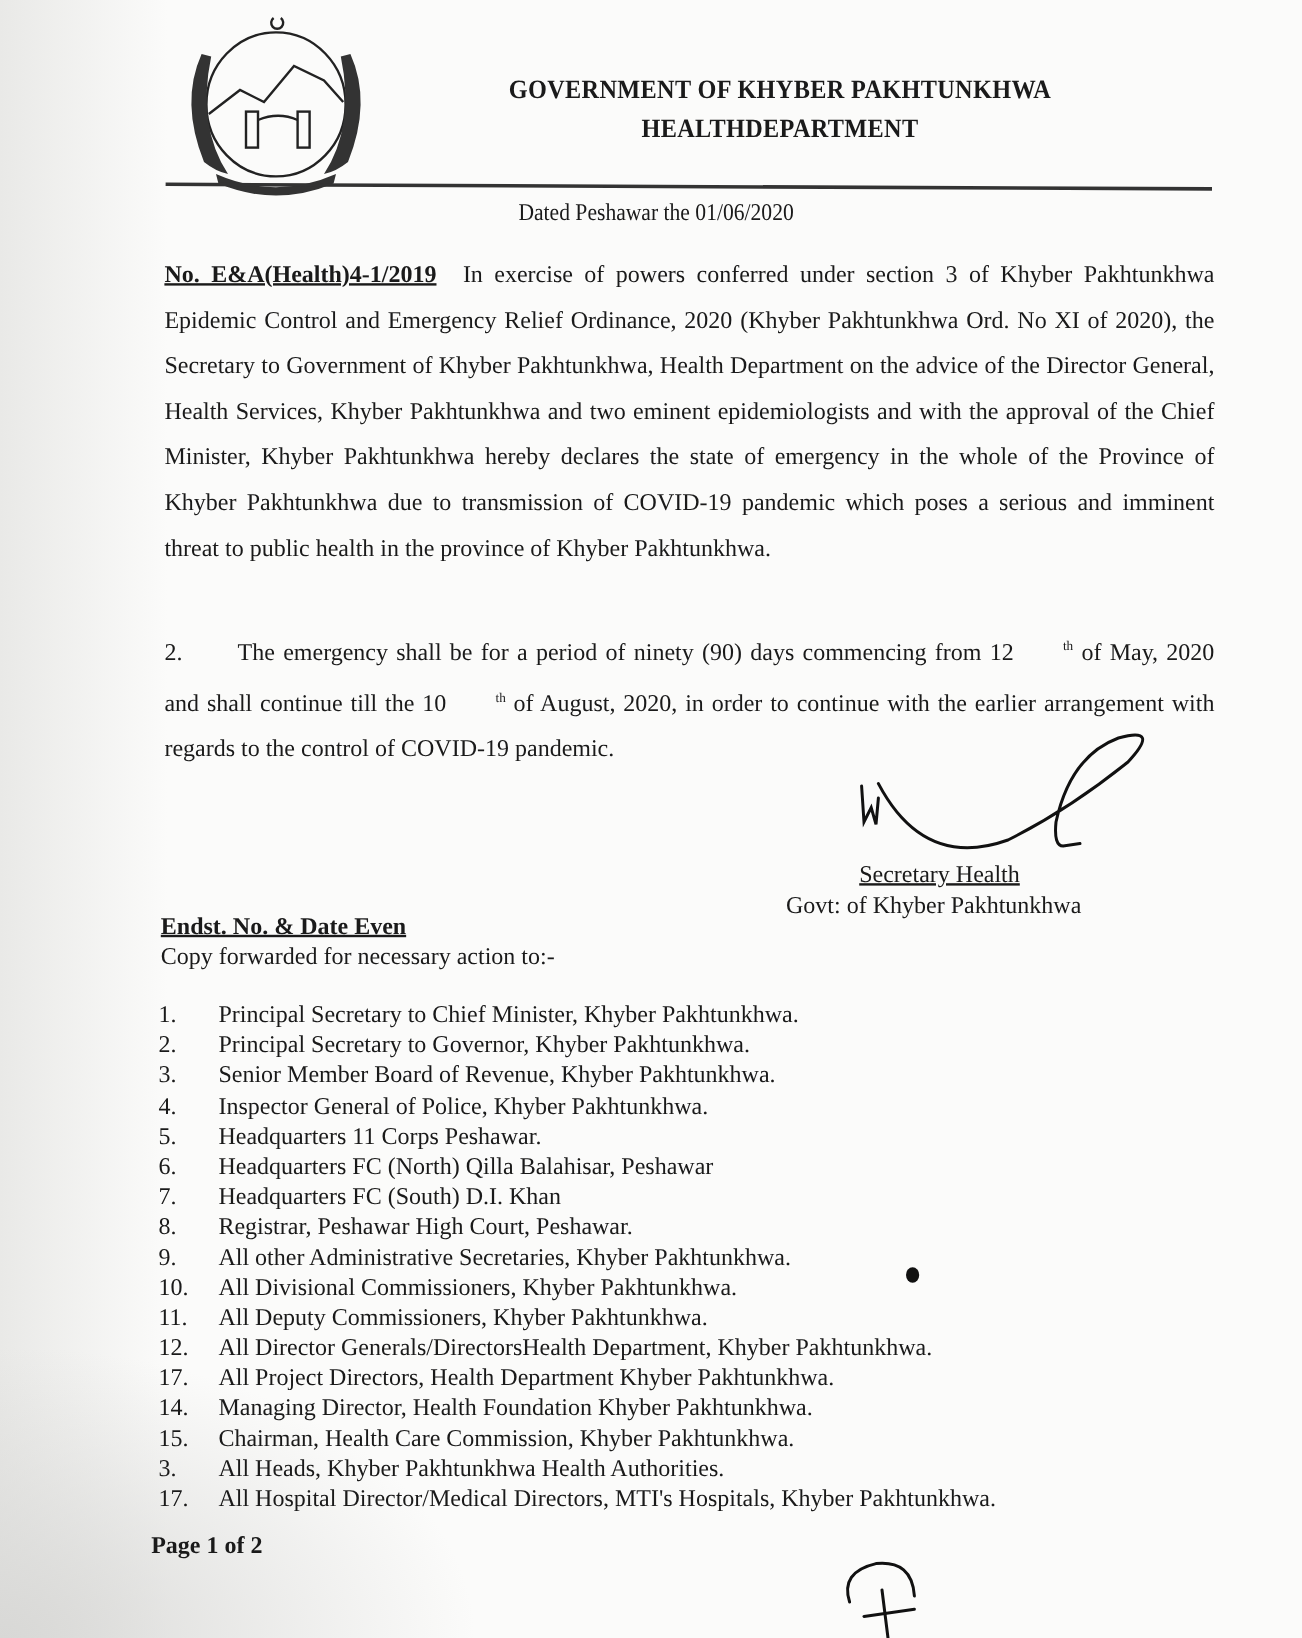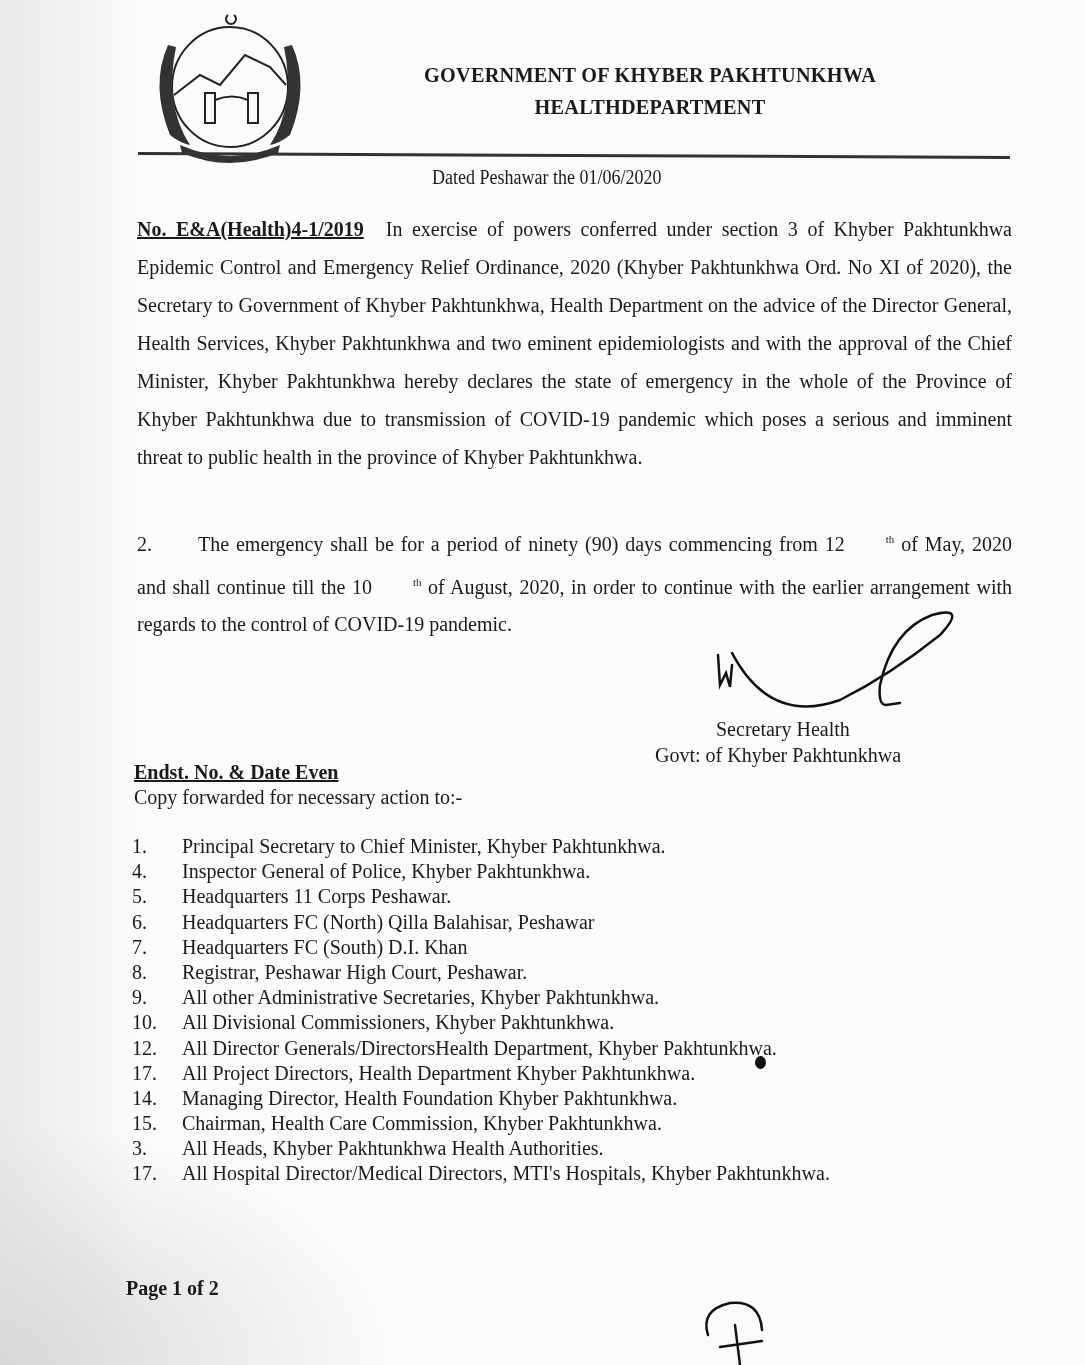--- a/index.html
+++ b/index.html
@@ -14,21 +14,21 @@
   .hdr.l2{top:94px;left:300px;}
   .rule{position:absolute;left:138px;top:154px;width:872px;height:3px;background:#333;transform:rotate(0.25deg);}
   .dated{position:absolute;left:432px;top:166px;font-size:20px;transform:scaleX(0.9);transform-origin:left;}
   .para{position:absolute;left:137px;width:875px;font-size:20px;line-height:38px;text-align:justify;text-align-last:left;}
   .p1{top:210px;}
   .p2{top:520px;}
   .refno{font-weight:bold;text-decoration:underline;margin-right:22px;}
   .pnum{margin-right:46px;}
   sup{font-size:11px;padding-left:41px;}
   .sig{position:absolute;left:700px;top:605px;width:280px;height:120px;}
-  .signame{position:absolute;left:716px;top:718px;font-size:20px;}
+  .signame{position:absolute;left:716px;top:718px;font-size:20px;text-decoration:underline;}
   .sigorg{position:absolute;left:655px;top:744px;font-size:20px;}
   .endst{position:absolute;left:134px;top:761px;font-size:20px;font-weight:bold;text-decoration:underline;}
   .copyfw{position:absolute;left:134px;top:786px;font-size:20px;}
   .list{position:absolute;left:132px;top:834px;margin:0;padding:0;list-style:none;font-size:20px;}
   .list li{height:25.2px;line-height:25px;white-space:nowrap;}
   .list .num{display:inline-block;width:50px;}
   .dot{position:absolute;left:755px;top:1056px;width:11px;height:13px;border-radius:50%;background:#111;}
   .pageno{position:absolute;left:126px;top:1277px;font-size:20px;font-weight:bold;}
   .initial{position:absolute;left:690px;top:1295px;width:100px;height:70px;}
 </style>
@@ -76,27 +76,30 @@
 </svg>
 
 <div class="signame">Secretary Health</div>
 <div class="sigorg">Govt: of Khyber Pakhtunkhwa</div>
 
 <div class="endst">Endst. No. &amp; Date Even</div>
 <div class="copyfw">Copy forwarded for necessary action to:-</div>
 
 <ul class="list" id="recipients">
     <li><span class="num">1.</span><span>Principal Secretary to Chief Minister, Khyber Pakhtunkhwa.</span></li>
+    <li><span class="num">2.</span><span>Principal Secretary to Governor, Khyber Pakhtunkhwa.</span></li>
+    <li><span class="num">3.</span><span>Senior Member Board of Revenue, Khyber Pakhtunkhwa.</span></li>
     <li><span class="num">4.</span><span>Inspector General of Police, Khyber Pakhtunkhwa.</span></li>
     <li><span class="num">5.</span><span>Headquarters 11 Corps Peshawar.</span></li>
     <li><span class="num">6.</span><span>Headquarters FC (North) Qilla Balahisar, Peshawar</span></li>
     <li><span class="num">7.</span><span>Headquarters FC (South) D.I. Khan</span></li>
     <li><span class="num">8.</span><span>Registrar, Peshawar High Court, Peshawar.</span></li>
     <li><span class="num">9.</span><span>All other Administrative Secretaries, Khyber Pakhtunkhwa.</span></li>
     <li><span class="num">10.</span><span>All Divisional Commissioners, Khyber Pakhtunkhwa.</span></li>
+    <li><span class="num">11.</span><span>All Deputy Commissioners, Khyber Pakhtunkhwa.</span></li>
     <li><span class="num">12.</span><span>All Director Generals/DirectorsHealth Department, Khyber Pakhtunkhwa.</span></li>
     <li><span class="num">17.</span><span>All Project Directors, Health Department Khyber Pakhtunkhwa.</span></li>
     <li><span class="num">14.</span><span>Managing Director, Health Foundation Khyber Pakhtunkhwa.</span></li>
     <li><span class="num">15.</span><span>Chairman, Health Care Commission, Khyber Pakhtunkhwa.</span></li>
     <li><span class="num">3.</span><span>All Heads, Khyber Pakhtunkhwa Health Authorities.</span></li>
     <li><span class="num">17.</span><span>All Hospital Director/Medical Directors, MTI's Hospitals, Khyber Pakhtunkhwa.</span></li>
   </ul>
 
 <div class="dot"></div>
 

